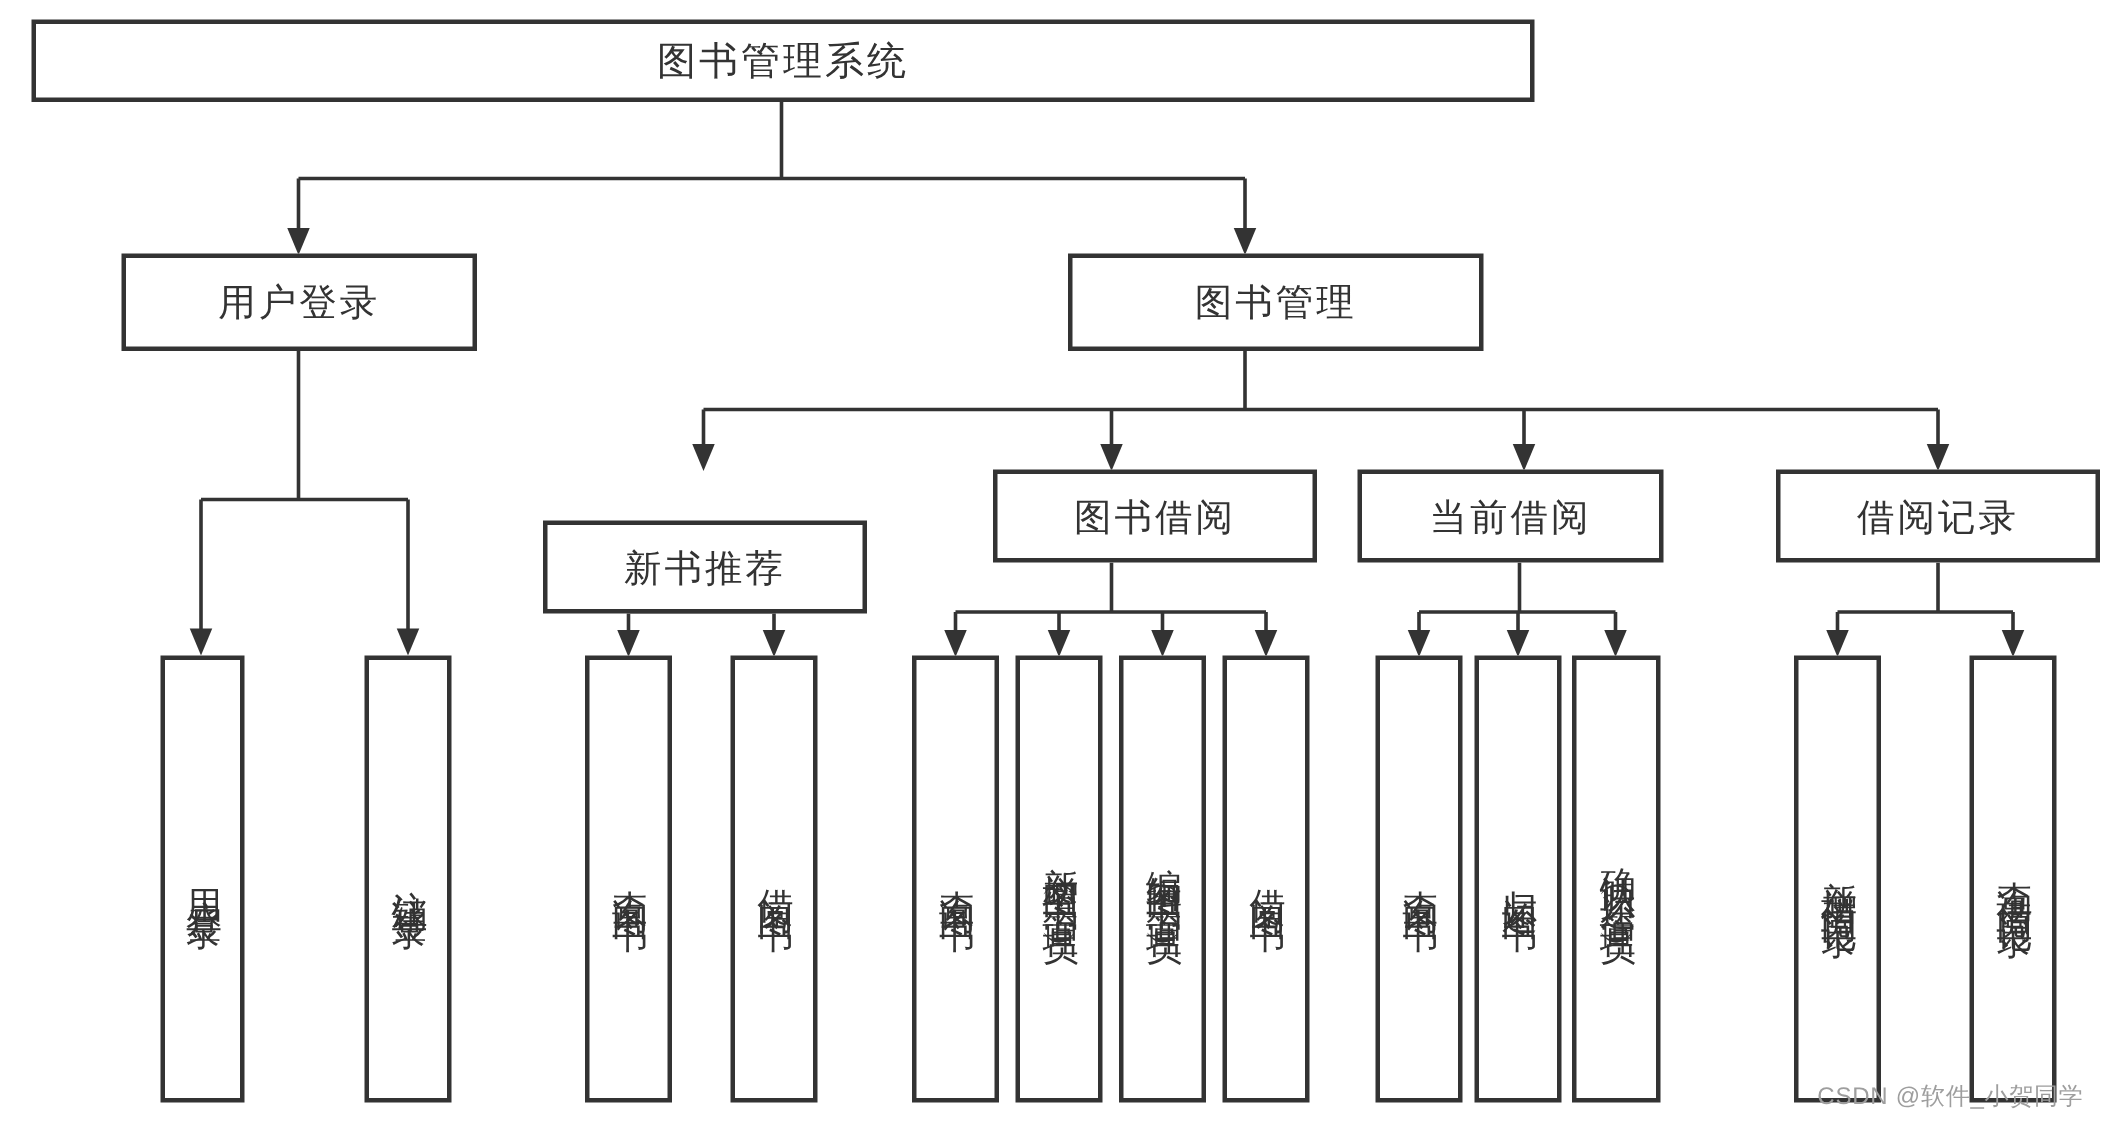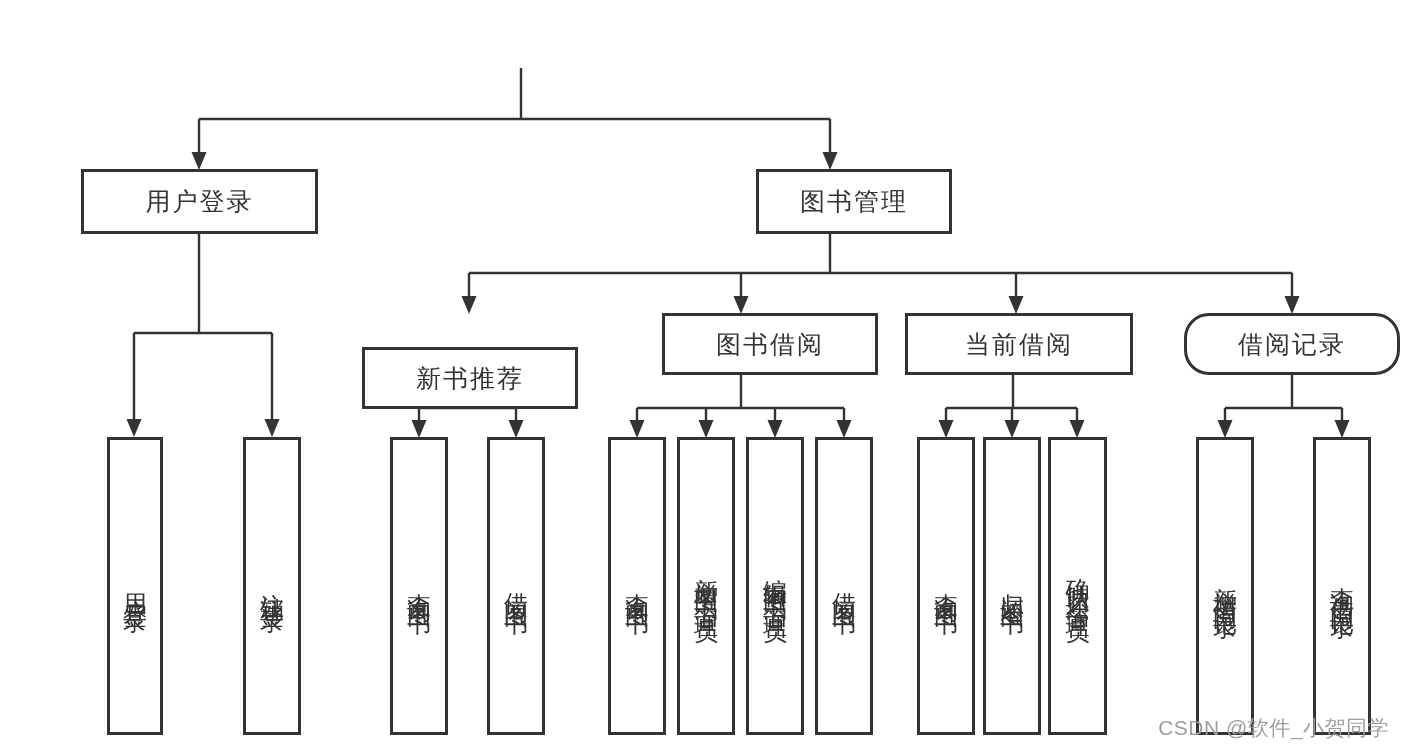--- a/index.html
+++ b/index.html
@@ -47,21 +47,21 @@
     text-orientation: mixed;
     font-size: 24px;
     letter-spacing: 6px;
     line-height: 1;
     padding: 6px 0;
   }
   .watermark {
     position: absolute;
     right: 16px;
     bottom: 5px;
-    font-size: 21px;
+    font-size: 16px;
     letter-spacing: 0.5px;
     color: var(--watermark);
     white-space: nowrap;
   }
 </style>
 </head>
 <body>
 
 <div class="canvas">
 
@@ -94,28 +94,29 @@
     <path d="M1013 375 V408 M946 408 H1077 M946 408 V426 M1012 408 V426 M1077 408 V426"></path>
     <polygon points="946,438 938.5,420 953.5,420"></polygon>
     <polygon points="1012,438 1004.5,420 1019.5,420"></polygon>
     <polygon points="1077,438 1069.5,420 1084.5,420"></polygon>
 
     <path d="M1292 375 V408 M1225 408 H1342 M1225 408 V426 M1342 408 V426"></path>
     <polygon points="1225,438 1217.5,420 1232.5,420"></polygon>
     <polygon points="1342,438 1334.5,420 1349.5,420"></polygon>
   </svg>
 
+  <div class="box root-box" style="left:21px; top:13px; width:1002px; height:55px;">图书管理系统</div>
 
   <div class="box h-box" style="left:81px; top:169px; width:237px; height:65px;">用户登录</div>
-  <div class="box h-box" style="left:712px; top:169px; width:196px; height:65px;margin-left:44px;">图书管理</div>
+  <div class="box h-box" style="left:712px; top:169px; width:277px; height:65px;">图书管理</div>
 
   <div class="box h-box" style="left:362px; top:313px; width:216px; height:62px;margin-top:34px;">新书推荐</div>
   <div class="box h-box" style="left:662px; top:313px; width:216px; height:62px;">图书借阅</div>
-  <div class="box h-box" style="left:905px; top:313px; width:228px; height:62px;">当前借阅</div>
-  <div class="box h-box" style="left:1184px; top:313px; width:216px; height:62px;border-radius:25px;">借阅记录</div>
+  <div class="box h-box" style="left:905px; top:313px; width:204px; height:62px;">当前借阅</div>
+  <div class="box h-box" style="left:1184px; top:313px; width:216px; height:62px;">借阅记录</div>
 
   <div class="box v-box" style="left:107px; top:437px; width:56px; height:298px;">用户登录</div>
   <div class="box v-box" style="left:243px; top:437px; width:58px; height:298px;">注销登录</div>
 
   <div class="box v-box" style="left:390px; top:437px; width:58px; height:298px;">查询图书</div>
   <div class="box v-box" style="left:487px; top:437px; width:58px; height:298px;">借阅图书</div>
 
   <div class="box v-box" style="left:608px; top:437px; width:58px; height:298px;">查询图书</div>
   <div class="box v-box" style="left:677px; top:437px; width:58px; height:298px;">新增图书（管理员）</div>
   <div class="box v-box" style="left:746px; top:437px; width:58px; height:298px;">编辑图书（管理员）</div>

